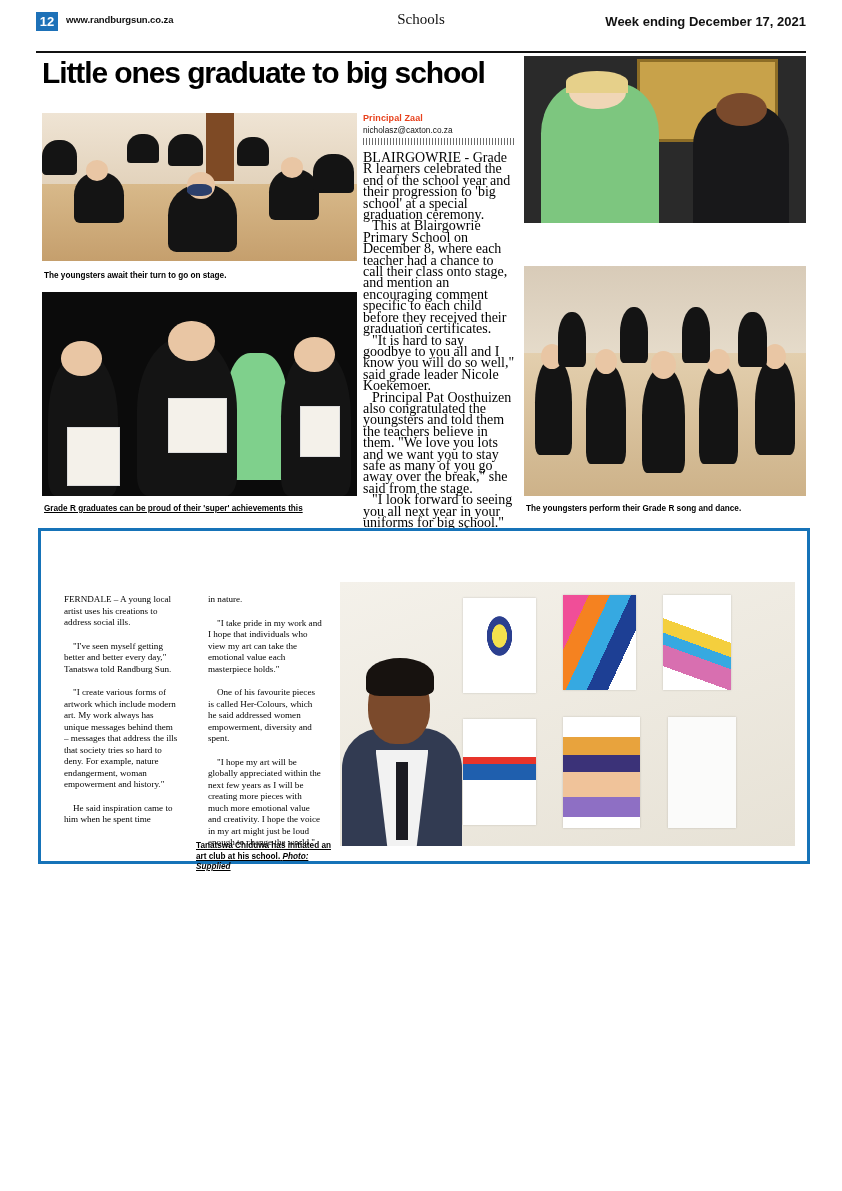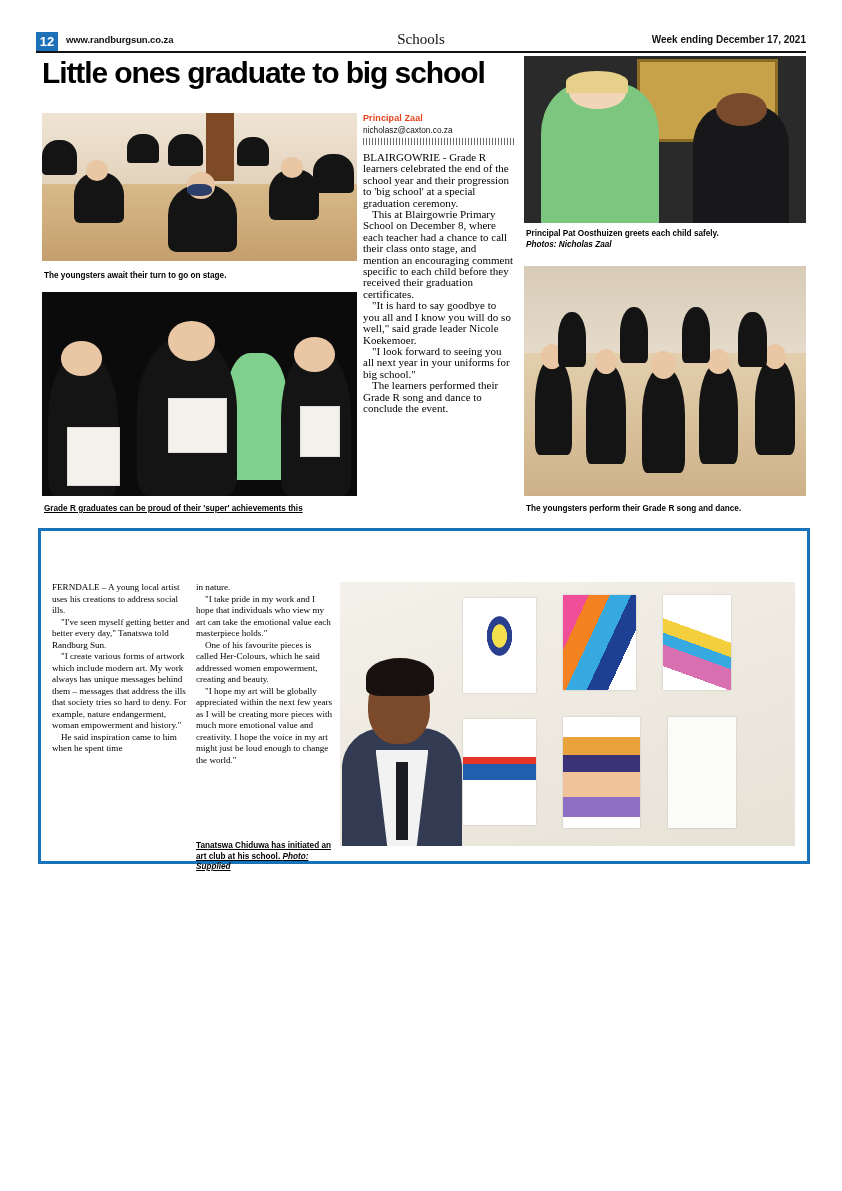--- a/index.html
+++ b/index.html
@@ -1,27 +1,27 @@
 <!DOCTYPE html>
 <html><head>
 <meta charset="utf-8">
 <style>
   html,body{margin:0;padding:0;background:#b9b9b9;}
   body{font-family:"Liberation Serif",serif;}
   .page{width:842px;height:1191px;background:#fff;position:relative;overflow:hidden;margin:0 auto;}
 
   
-  .masthead{position:absolute;left:36px;top:32px;width:770px;height:26px;}
+  .masthead{position:absolute;left:36px;top:12px;width:770px;height:26px;}
   .pagenum{position:absolute;left:0;top:0;width:22px;height:19px;background:#1d71b8;color:#fff;
     font-family:"Liberation Sans",sans-serif;font-weight:bold;font-size:13px;line-height:19px;text-align:center;}
   .siteurl{position:absolute;left:30px;top:2px;font-family:"Liberation Sans",sans-serif;font-size:9.5px;
     font-weight:bold;color:#111;letter-spacing:-.1px;}
   .sectionname{position:absolute;left:0;right:0;top:-1px;text-align:center;font-family:"Liberation Serif",serif;
     font-size:15px;color:#111;}
-  .weekending{position:absolute;right:0;top:2px;font-family:"Liberation Sans",sans-serif;font-size:10px;
+  .weekending{position:absolute;right:0;top:2px;font-family:"Liberation Sans",sans-serif;font-size:13px;
     font-weight:bold;color:#111;}
   .masthead-rule{position:absolute;left:36px;top:51px;width:770px;height:1.5px;background:#111;}
 
   
   .headline1{position:absolute;left:42px;top:56px;width:480px;
     font-family:"Liberation Sans",sans-serif;font-weight:bold;font-size:30px;line-height:33px;
     letter-spacing:-1.1px;color:#000;}
 
   .ph{position:absolute;overflow:hidden;background:#cfcfcf;}
   .cap{position:absolute;font-family:"Liberation Sans",sans-serif;font-weight:bold;font-size:8.2px;
@@ -64,34 +64,34 @@
   .cap4{left:526px;top:504px;width:280px;}
 
   
   .byline{position:absolute;left:363px;top:113px;width:152px;
     font-family:"Liberation Sans",sans-serif;font-weight:bold;font-size:9px;color:#e8411c;letter-spacing:.1px;}
   .bymail{position:absolute;left:363px;top:125px;width:152px;
     font-family:"Liberation Sans",sans-serif;font-size:8.3px;color:#111;}
   .dotrule{position:absolute;left:363px;top:138px;width:152px;height:7px;
     background:repeating-linear-gradient(90deg,#6a6a6a 0 1px,transparent 1px 3px);}
   .story1{position:absolute;left:363px;top:152px;width:152px;height:360px;
-    font-family:"Liberation Serif",serif;font-size:11px;line-height:11.4px;color:#000;text-align:left;}
+    font-family:"Liberation Serif",serif;font-size:14px;line-height:11.4px;color:#000;text-align:left;}
   .story1 p{margin:0;text-indent:9px;}
   .story1 p.lead{text-indent:0;}
 
   
   .box2{position:absolute;left:38px;top:528px;width:766px;height:330px;border:3px solid #1673b8;background:#fff;}
   .headline2{position:absolute;left:41px;top:531px;width:760px;height:45px;background:#1673b8;}
   .headline2 span{display:block;padding:4px 0 0 16px;color:#fff;font-family:"Liberation Sans",sans-serif;
     font-weight:bold;font-size:25px;letter-spacing:-.9px;line-height:39px;}
   .col2a{position:absolute;left:52px;top:582px;width:138px;
     font-family:"Liberation Serif",serif;font-size:9.1px;line-height:11.5px;color:#000;}
   .col2b{position:absolute;left:196px;top:582px;width:138px;
     font-family:"Liberation Serif",serif;font-size:9.1px;line-height:11.5px;color:#000;}
-  .col2a p,.col2b p{margin:0;text-indent:9px;}
+  .col2a p,.col2b p{margin:12px;text-indent:9px;}
   .col2a p.lead,.col2b p.lead{text-indent:0;}
   .cap5{left:196px;top:841px;width:140px;text-decoration:underline;}
 
   
   .artph{left:340px;top:582px;width:455px;height:264px;background:#efece4;}
   .artwall{position:absolute;inset:0;background:linear-gradient(160deg,#f4f1ea,#e7e2d6);}
   .art{position:absolute;background:#fff;box-shadow:0 0 2px rgba(0,0,0,.18);}
   .boy{position:absolute;left:2px;bottom:0;width:120px;height:200px;}
   .boy .jacket{position:absolute;left:0;bottom:0;width:100%;height:118px;background:#323b52;border-radius:34% 34% 0 0;}
   .boy .shirt{position:absolute;left:28%;bottom:0;width:44%;height:96px;background:#f2f2f2;
@@ -151,35 +151,32 @@
   </div>
   <div class="cap cap3">Grade R graduates can be proud of their 'super' achievements this</div>
 
   <div class="byline">Principal Zaal</div>
   <div class="bymail">nicholasz@caxton.co.za</div>
   <div class="dotrule"></div>
   <div class="story1">
     <p class="lead">BLAIRGOWRIE - Grade R learners celebrated the end of the school year and their progression to 'big school' at a special graduation ceremony.</p>
     <p>This at Blairgowrie Primary School on December 8, where each teacher had a chance to call their class onto stage, and mention an encouraging comment specific to each child before they received their graduation certificates.</p>
     <p>"It is hard to say goodbye to you all and I know you will do so well," said grade leader Nicole Koekemoer.</p>
+    <p>Principal Pat Oosthuizen also congratulated the youngsters and told them the teachers believe in them. "We love you lots and we want you to stay safe as many of you go away over the break," she said from the stage.</p>
     <p>"I look forward to seeing you all next year in your uniforms for big school."</p>
     <p>The learners performed their Grade R song and dance to conclude the event.</p>
   </div>
 
   <div class="ph ph3">
     <div class="board"></div>
     <div class="lady"></div>
       <div class="ladyhead"></div>
       <div class="hair"></div>
     <div class="child"></div>
       <div class="childhead"></div>
-  </div>
-  <div class="cap cap2">
-    <span>Principal Pat Oosthuizen greets each child safely.</span><br>
-    <i>Photos: Nicholas Zaal</i>
   </div>
 
   <div class="ph ph4">
     <div class="wall"></div>
       <div class="floor"></div>
     <div class="kid" style="left:4%;top:40%;width:13%;height:42%"></div>
     <div class="kidhead" style="left:6%;top:34%;width:8%;height:11%"></div>
     <div class="kid" style="left:22%;top:42%;width:14%;height:44%"></div>
     <div class="kidhead" style="left:25%;top:36%;width:8%;height:11%"></div>
     <div class="kid" style="left:42%;top:44%;width:15%;height:46%"></div>
@@ -199,21 +196,21 @@
 
   <div class="col2a">
     <p class="lead">FERNDALE – A young local artist uses his creations to address social ills.</p>
     <p>"I've seen myself getting better and better every day," Tanatswa told Randburg Sun.</p>
     <p>"I create various forms of artwork which include modern art. My work always has unique messages behind them – messages that address the ills that society tries so hard to deny. For example, nature endangerment, woman empowerment and history."</p>
     <p>He said inspiration came to him when he spent time</p>
   </div>
   <div class="col2b">
     <p class="lead">in nature.</p>
     <p>"I take pride in my work and I hope that individuals who view my art can take the emotional value each masterpiece holds."</p>
-    <p>One of his favourite pieces is called Her-Colours, which he said addressed women empowerment, creating and beauty.</p>
+    <p>One of his favourite pieces is called Her-Colours, which he said addressed women empowerment, diversity and spent.</p>
     <p>"I hope my art will be globally appreciated within the next few years as I will be creating more pieces with much more emotional value and creativity. I hope the voice in my art might just be loud enough to change the world."</p>
   </div>
   <div class="cap cap5">
     <span>Tanatswa Chiduwa has initiated an art club at his school.</span>
     <i>Photo: Supplied</i>
   </div>
 
   <div class="ph artph">
     <div class="artwall"></div>
     <div class="art" style="left:27%;top:6%;width:16%;height:36%;

